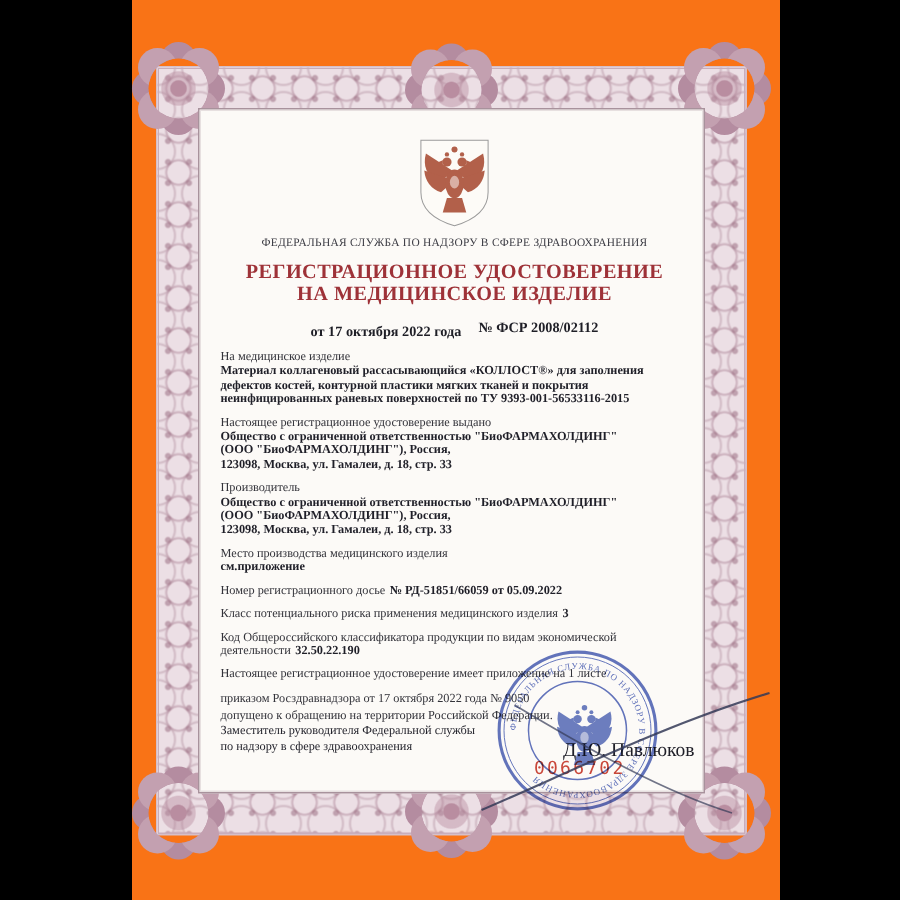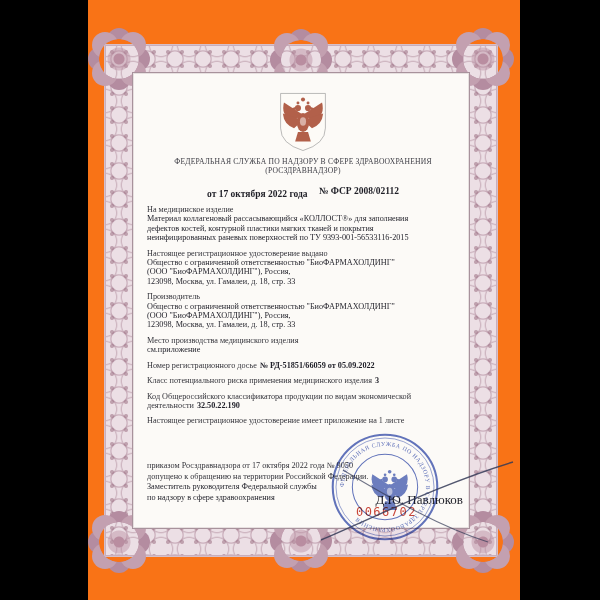--- a/index.html
+++ b/index.html
@@ -46,21 +46,21 @@
     padding:16px 10px 0 14px;box-sizing:border-box;overflow:hidden;
   }
   .emblem{display:block;margin:2px auto 4px auto;}
   .agency{ text-align:center;font-size:7.6px;line-height:9px;color:#3c3c44;letter-spacing:.2px;}
   .cert-title{margin-top:7px;text-align:center;font-weight:bold;color:#9e3238;
     font-size:13.5px;line-height:15px;letter-spacing:.3px;}
   .dateline{text-align:center;font-size:9.5px;font-weight:bold;color:#1e1e26;margin-top:14px;}
   .dateline .cert-no{display:inline-block;position:relative;top:-3px;margin-left:9px;}
   .para{margin:6px 0 0 0;font-size:8.2px;line-height:9.4px;color:#33333a;}
   .para .lbl{font-weight:normal;}
-  .para .val-block{display:block;font-weight:normal;color:#1f1f28;white-space:pre-line;}
+  .para .val-block{display:block;font-weight:bold;color:#1f1f28;white-space:pre-line;}
   .para.inline .val{font-weight:bold;color:#1f1f28;margin-left:3px;}
   .cert-footer{position:absolute;left:14px;right:6px;top:388px;font-size:8.2px;line-height:10.5px;color:#33333a;}
   .cert-footer .order{font-weight:normal;}
   .cert-footer .signer{font-weight:normal;color:#1f1f28;}
   .signer-name{position:absolute;right:0;top:34px;font-weight:normal;font-size:13px;color:#1f1f28;}
   .serial{position:absolute;right:46px;top:46px;color:#c9473a;
     font-family:"DejaVu Sans Mono",monospace;font-size:12px;letter-spacing:1.5px;}
   
   .stamp{position:absolute;left:241px;top:431px;width:112px;height:112px;
     mix-blend-mode:multiply;opacity:.88;z-index:3;}
@@ -100,23 +100,26 @@
 
     <div class="inner">
 
       <svg class="emblem" width="56" height="62" viewBox="0 0 100 110">
         <path d="M10 4 H90 V66 Q90 94 50 106 Q10 94 10 66 Z" fill="#fdfbf7" stroke="#9a9a9a" stroke-width="1.2"></path>
         <use href="#eagle-shape" fill="#b2604a"></use>
       </svg>
 
       <div class="agency">
         <div>ФЕДЕРАЛЬНАЯ СЛУЖБА ПО НАДЗОРУ В СФЕРЕ ЗДРАВООХРАНЕНИЯ</div>
-        <div>(РОСЗДРАВНАДЗОР)</div>
       </div>
 
+      <div class="cert-title">
+        <div>РЕГИСТРАЦИОННОЕ УДОСТОВЕРЕНИЕ</div>
+        <div>НА МЕДИЦИНСКОЕ ИЗДЕЛИЕ</div>
+      </div>
 
       <div class="dateline">
         <span>от 17 октября 2022 года</span>
         <span class="cert-no">№  ФСР 2008/02112</span>
       </div>
 
       <p class="para">
         <span class="lbl">На медицинское изделие</span>
         <span class="val-block">Материал коллагеновый рассасывающийся «КОЛЛОСТ®» для заполнения
 дефектов костей, контурной пластики мягких тканей и покрытия

